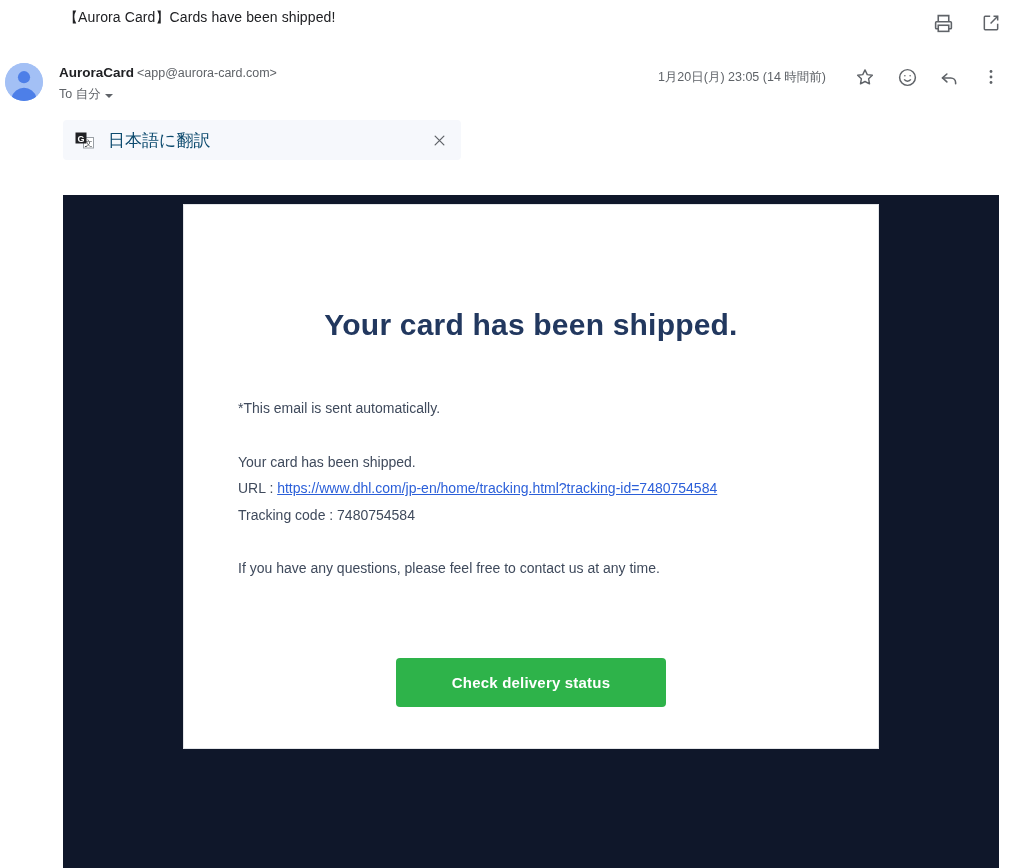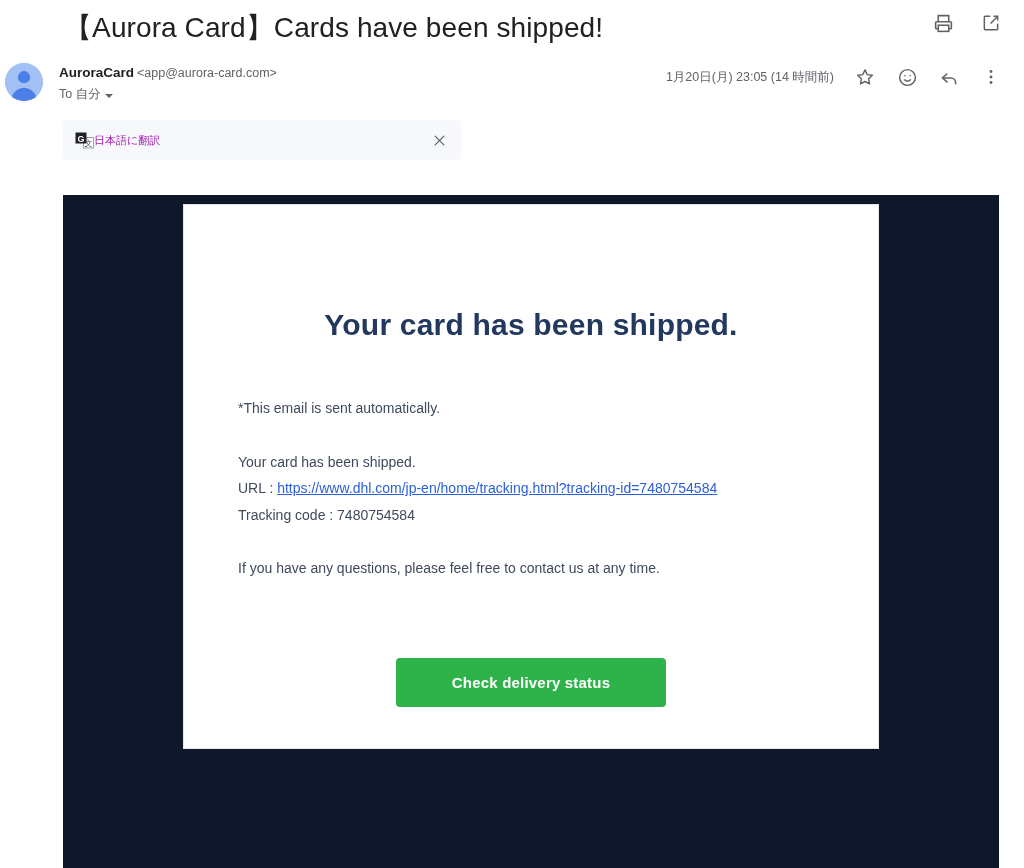--- a/index.html
+++ b/index.html
@@ -16,21 +16,21 @@
 
   
   #subject-row {
     position: absolute;
     left: 0; top: 0;
     width: 1024px; height: 52px;
   }
   #subject-text {
     position: absolute;
     left: 64px; top: 9px;
-    font-size: 28px;
+    font-size: 14px;
     font-weight: 400;
     color: #202124;
     letter-spacing: 0.1px;
     white-space: nowrap;
   }
   #subject-actions {
     position: absolute;
     right: 22px; top: 12px;
     display: flex;
     align-items: center;
@@ -103,42 +103,43 @@
     position: absolute;
     right: 22px; top: 8px;
     display: flex;
     align-items: center;
     gap: 20px;
   }
   #msg-date {
     font-size: 12.5px;
     color: #5f6368;
     white-space: nowrap;
+    margin-right: 8px;
   }
 
   
   #translate-bar {
     position: absolute;
     left: 63px; top: 120px;
     width: 398px; height: 40px;
     background: #f6f8fc;
     border-radius: 4px;
     display: flex;
     align-items: center;
     padding: 0 12px;
   }
   #translate-icon {
     width: 19px; height: 19px;
     position: relative;
     flex: 0 0 auto;
   }
   #translate-link {
-    margin-left: 0;
-    font-size: 11px;
-    color: #a21caf;
+    margin-left: 14px;
+    font-size: 17px;
+    color: #0c4a6e;
     cursor: pointer;
     white-space: nowrap;
   }
   #translate-close {
     margin-left: auto;
     color: #5f6368;
     width: 20px; height: 20px;
     display: inline-flex;
     align-items: center;
     justify-content: center;

